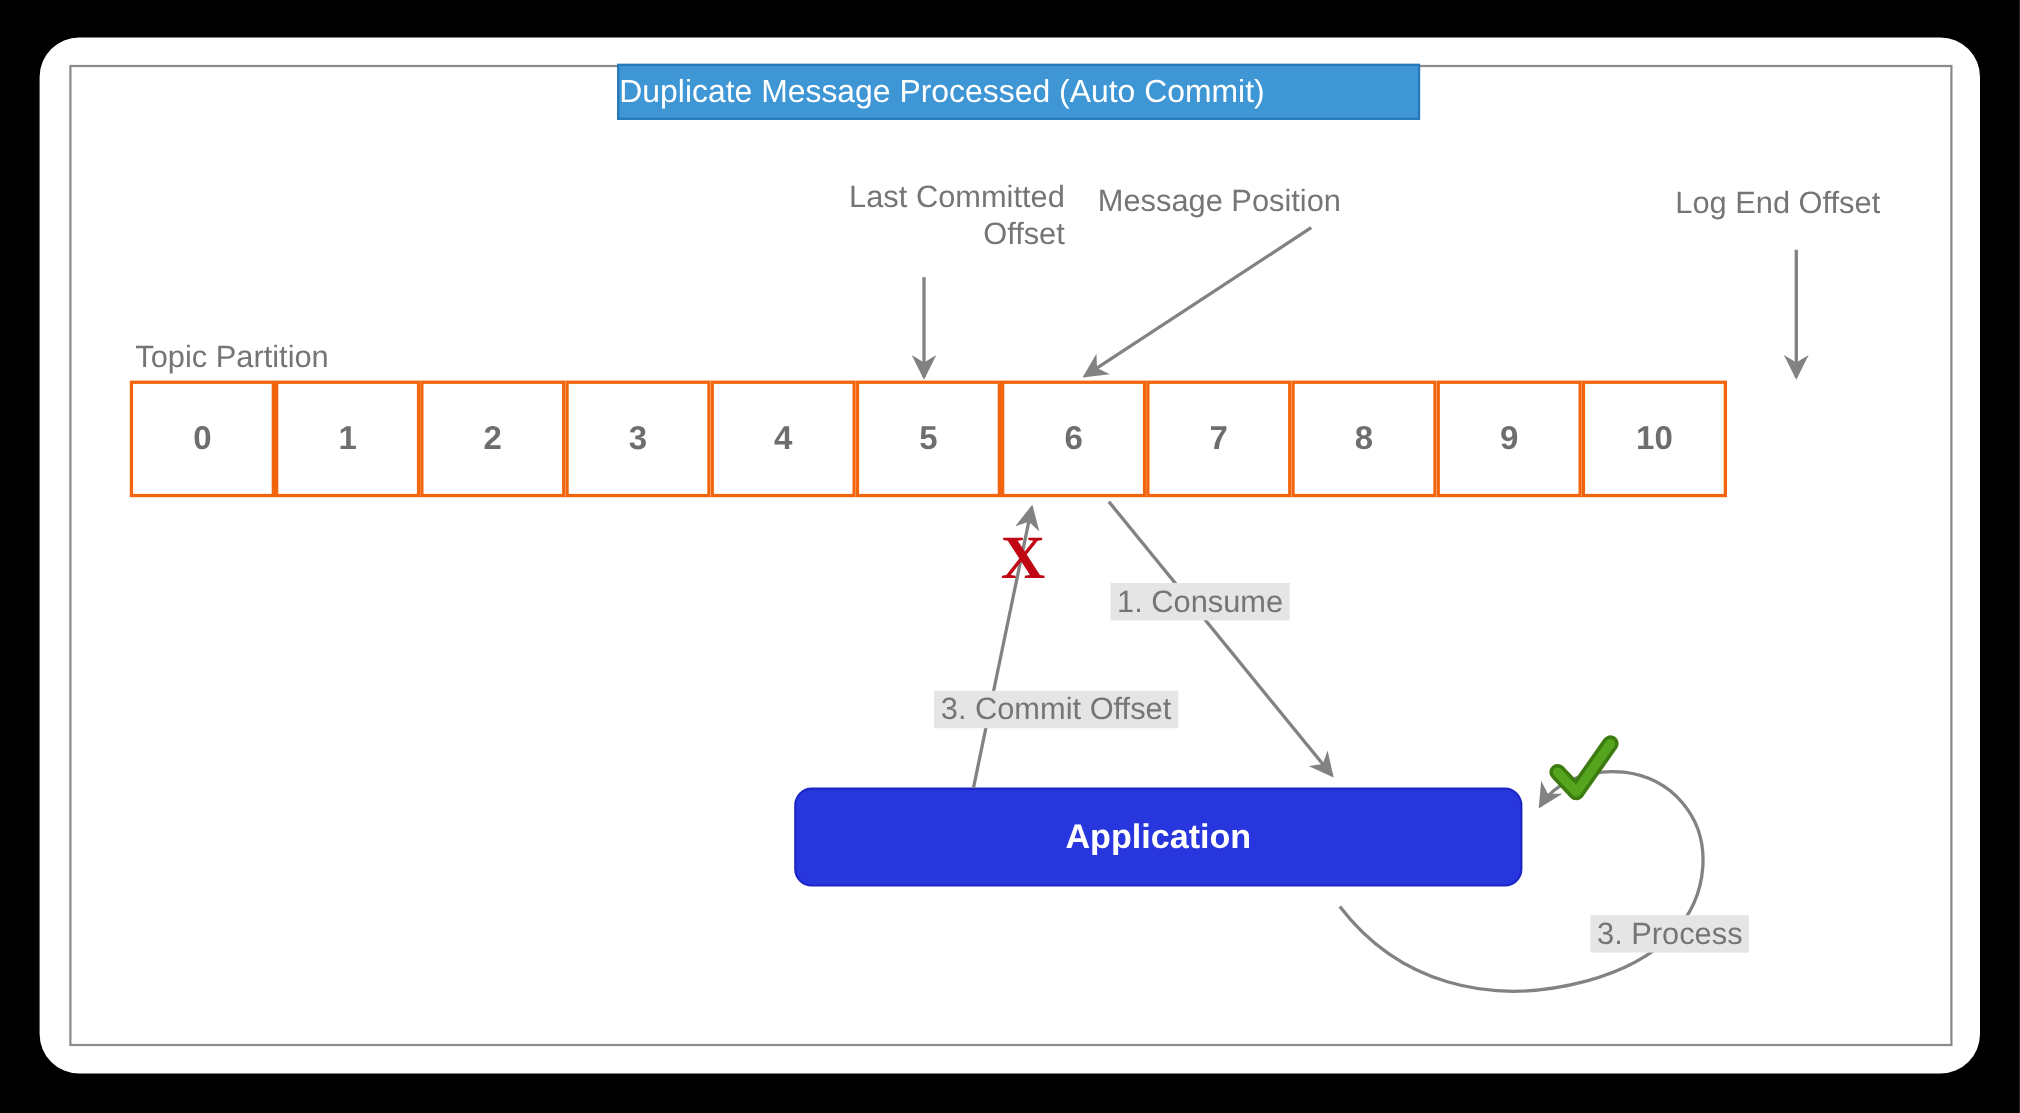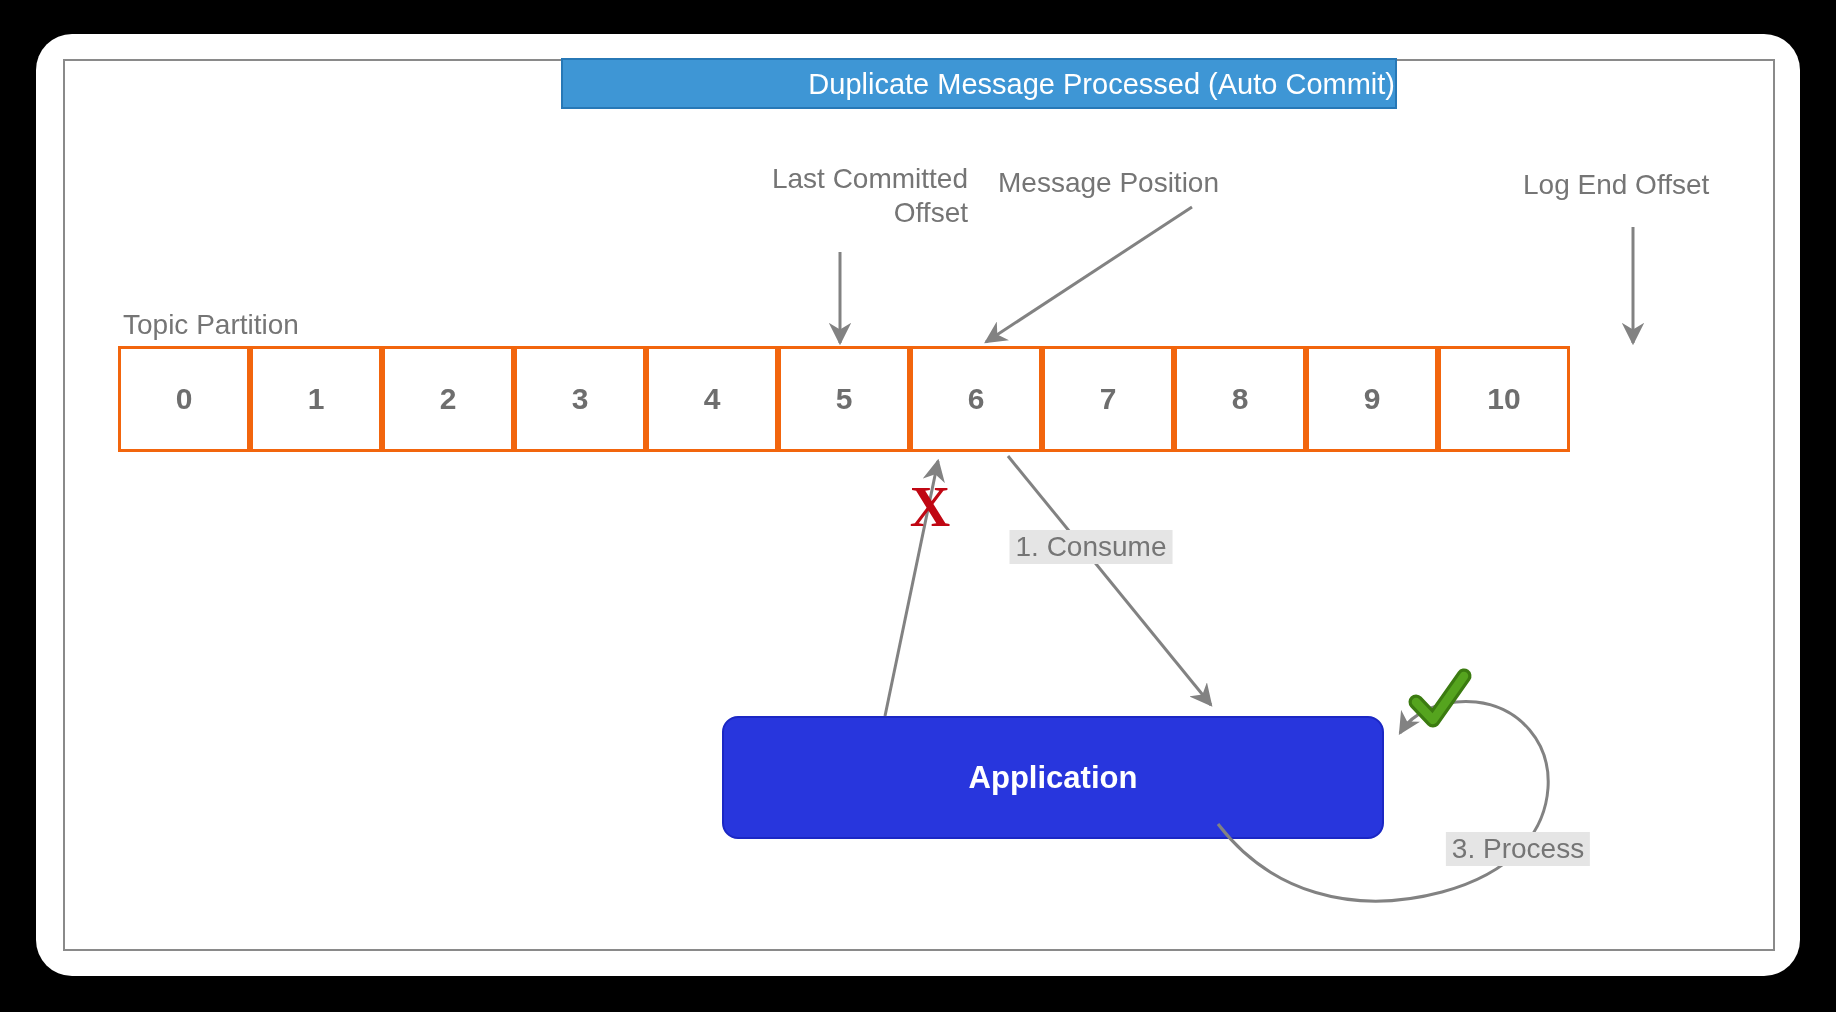--- a/index.html
+++ b/index.html
@@ -1,35 +1,35 @@
 <!DOCTYPE html>
 <html style="--title-bg: #3E96D5; --title-border: #2778B6; --partition-border: #F2650D; --application-bg: #2836DD; --arrow-gray: #828282; --error-red: #C00713; --success-green: #55A41E; --label-gray: #757575;"><head>
 <meta charset="utf-8">
 <style>
   html,body{margin:0;padding:0;background:#000;width:1836px;height:1012px;overflow:hidden;
     font-family:"Liberation Sans",sans-serif;}
   .stage{position:absolute;inset:0;width:1836px;height:1012px;}
   .canvas{position:absolute;left:36px;top:34px;width:1764px;height:942px;background:#fff;border-radius:36px;}
   .frame{position:absolute;left:63px;top:59px;width:1712px;height:892px;background:#fff;
     border:2px solid #8a8a8a;box-sizing:border-box;}
-  .title{position:absolute;left:561px;top:58px;width:836px;height:51px;box-sizing:border-box;
+  .title{position:absolute;left:561px;top:58px;width:730px;height:51px;box-sizing:border-box;
     background:var(--title-bg,#3E96D5);border:2px solid var(--title-border,#2778B6);
-    color:#fff;font-size:29px;text-align:right;line-height:48px;z-index:6;}
+    color:#fff;font-size:29px;text-align:left;line-height:48px;z-index:6;}
   .gray-label{position:absolute;color:var(--label-gray,#757575);font-size:28px;z-index:3;}
   .topic-label{left:123px;top:309px;white-space:nowrap;}
   .lco-label{left:740px;top:162px;width:228px;text-align:right;line-height:34px;}
   .cp-label{left:998px;top:167px;white-space:nowrap;}
   .leo-label{left:1523px;top:169px;white-space:nowrap;}
   .row{position:absolute;left:118px;top:346px;display:flex;z-index:2;}
   .cell{width:132px;height:106px;box-sizing:border-box;border:3px solid var(--partition-border,#F2650D);
     display:flex;align-items:center;justify-content:center;
     font-size:30px;font-weight:bold;color:#6e6e6e;background:#fff;}
   .cell.dashed{border-style:dashed;}
   .arrows{position:absolute;inset:0;z-index:5;pointer-events:none;}
-  .app-box{position:absolute;left:722px;top:716px;width:662px;height:123px;box-sizing:border-box;
+  .app-box{position:absolute;left:722px;top:716px;width:662px;height:90px;box-sizing:border-box;
     background:var(--application-bg,#2836DD);border:2px solid #1b27c4;border-radius:16px;
     display:flex;align-items:center;justify-content:center;color:#fff;
     font-size:31px;font-weight:bold;z-index:4;}
   .step-label{position:absolute;transform:translate(-50%,-50%);background:#e5e5e5;color:var(--label-gray,#757575);
     font-size:28px;padding:1px 6px;white-space:nowrap;z-index:6;}
   .consume-label{left:1091px;top:547px;}
   .commit-label{left:960px;top:645px;}
   .process-label{left:1518px;top:849px;}
   .error-x{position:absolute;left:930px;top:507px;transform:translate(-50%,-50%);
     font-family:"Liberation Serif",serif;font-weight:bold;font-size:56px;line-height:1;
@@ -85,16 +85,17 @@
 
     <path d="M885,716 L938,461" fill="none" stroke="#828282" stroke-width="3" marker-end="url(#ah)"></path>
 
     <g>
       <path d="M1416,702 L1433,720 L1464,676" fill="none" stroke="#3b7b10" stroke-width="15" stroke-linecap="round" stroke-linejoin="round"></path>
       <path d="M1416,702 L1433,720 L1464,676" fill="none" stroke="#55A41E" stroke-width="8.5" stroke-linecap="round" stroke-linejoin="round"></path>
     </g>
   </svg>
 
   <div class="step-label consume-label">1. Consume</div>
+  <div class="step-label commit-label">3. Commit Offset</div>
   <div class="step-label process-label">3. Process</div>
 
   <div class="error-x">X</div>
 </div>
 
 </body></html>

